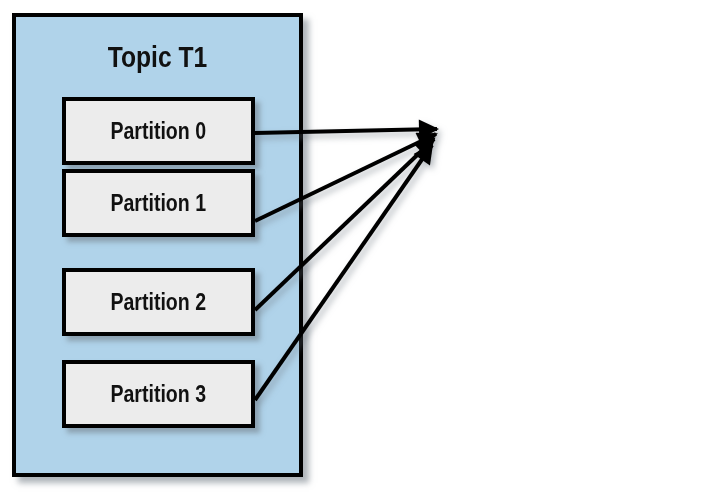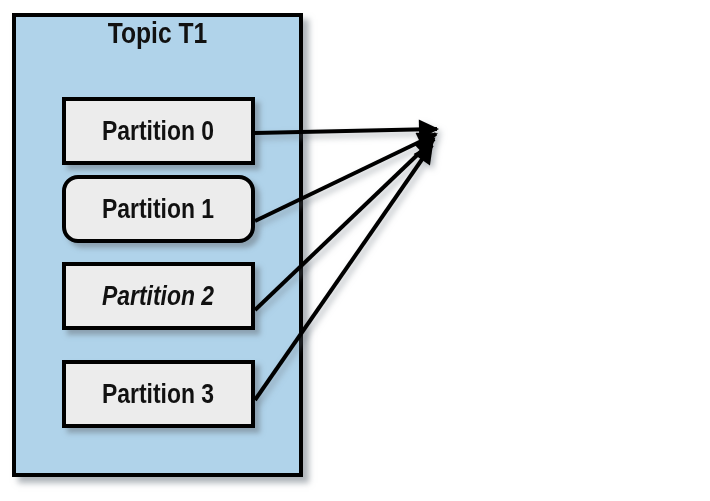--- a/index.html
+++ b/index.html
@@ -26,54 +26,55 @@
     height: 456px; 
     background: var(--topic-fill, #b0d3ea);
   }
   .outer.group {
     left: 393px; top: 13px;
     width: 285px;  
     height: 454px; 
     background: var(--group-fill, #afdbc1);
   }
   .outer-title {
+    margin-top: 24px;
     text-align: center;
     font-size: 29px;
     font-weight: bold;
     color: #111;
     line-height: 32px;
     white-space: nowrap;
   }
   .cond {
     display: inline-block;
     transform: scaleX(0.85);
     transform-origin: 50% 50%;
     letter-spacing: 0px;
   }
   .node {
     position: absolute;
     border: 4px solid var(--border, #000);
     box-shadow: 5px 5px 5px rgba(110,120,130,0.55);
     display: flex;
     align-items: center;
     justify-content: center;
-    font-size: 27px;
+    font-size: 23px;
     font-weight: bold;
     color: #111;
     white-space: nowrap;
   }
   .partition {
     left: 46px;
     width: 185px;  
     height: 60px;  
     background: var(--partition-fill, #ececec);
   }
   .p0 { top: 80px; }
-  .p1 { top: 158px; border-radius: 16px; }
-  .p2 { top: 245px; font-style: italic; }
+  .p1 { top: 152px; }
+  .p2 { top: 251px; }
   .p3 { top: 343px; }
   .consumer {
     left: 46px; top: 80px;
     width: 186px;  
     height: 58px;  
     background: var(--consumer-fill, #fde3c0);
   }
   svg.arrows {
     position: absolute;
     left: 0; top: 0;

